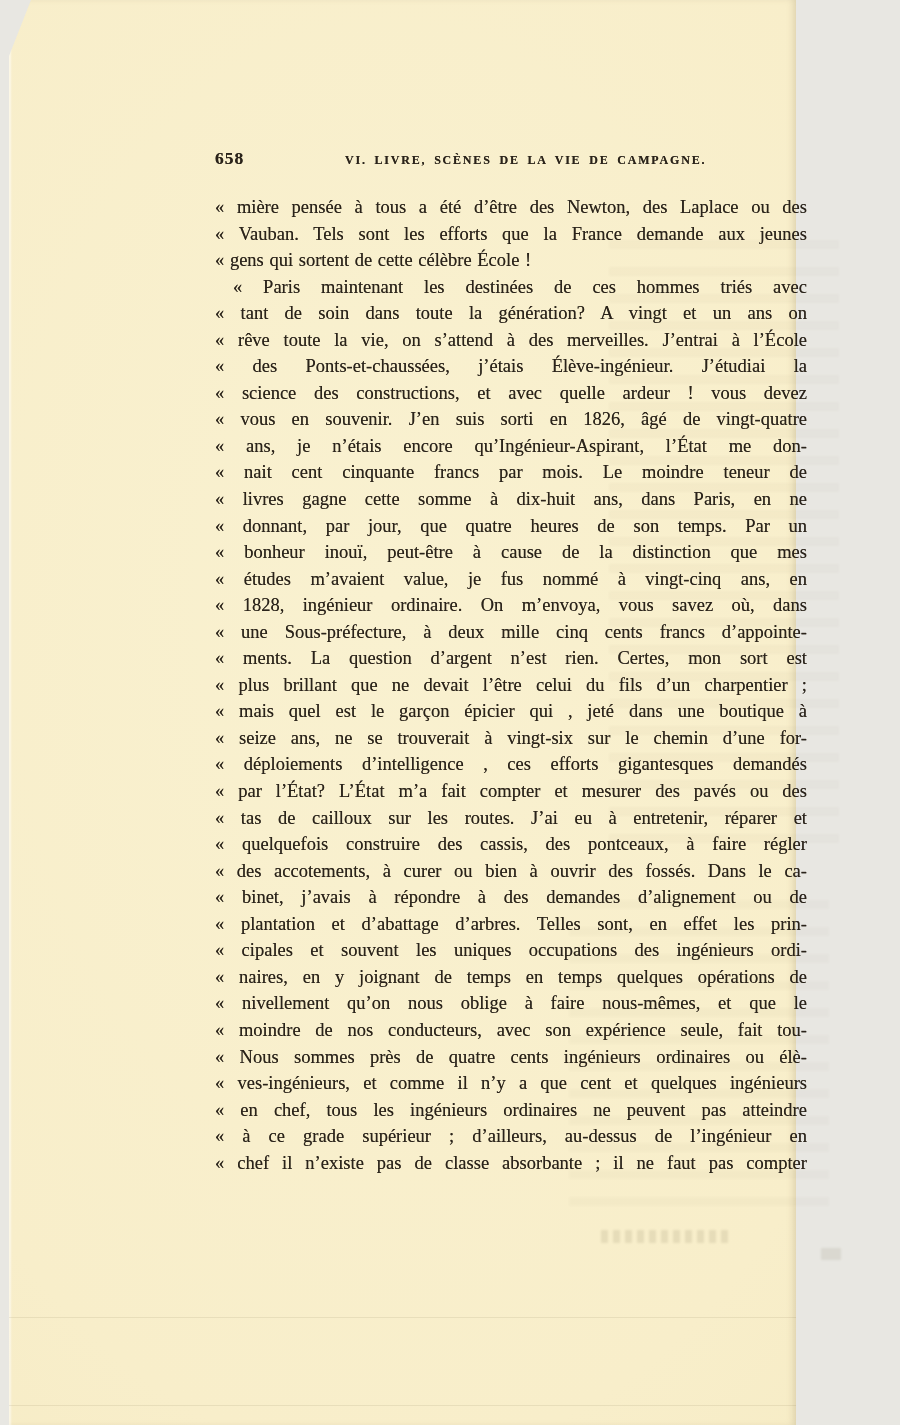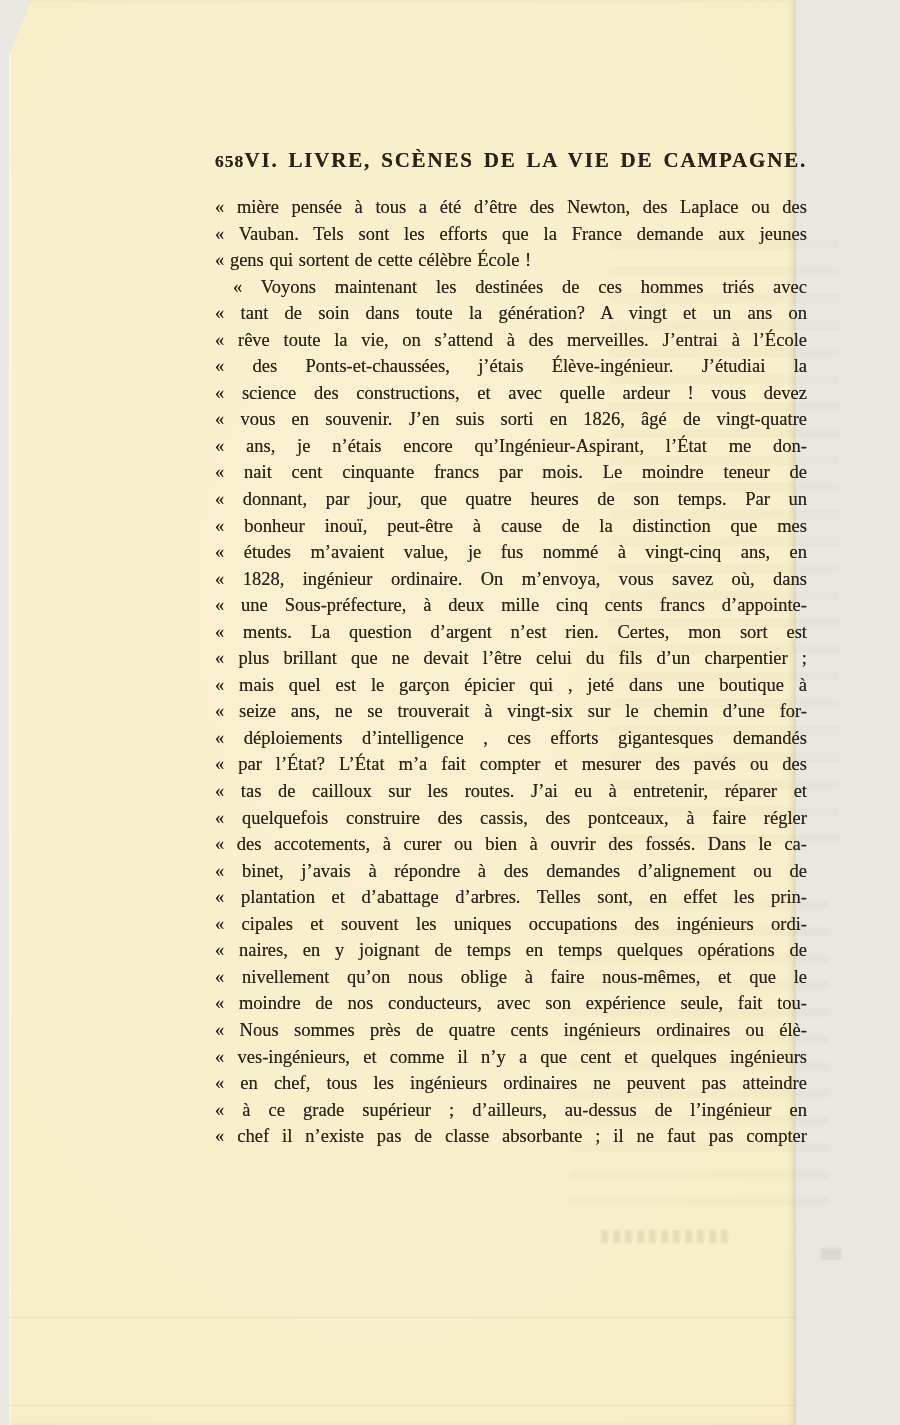--- a/index.html
+++ b/index.html
@@ -54,22 +54,22 @@
     align-items: baseline;
     font-weight: bold;
   }
   .page-number {
     font-size: 17.5px;
     letter-spacing: 1px;
     text-shadow: 0 0 0.5px rgba(42,35,26,0.7);
   }
   .running-title {
     flex: 1;
-    text-align: right;
-    font-size: 21px;
+    text-align: center;
+    font-size: 12px;
     letter-spacing: 1.8px;
     word-spacing: 3px;
     text-shadow: 0 0 0.5px rgba(42,35,26,0.7);
   }
   .text-block {
     position: absolute;
     top: 194px;
     left: 0;
     width: 592px;
     font-size: 18.5px;
@@ -140,28 +140,29 @@
 
     <div class="content">
       <div class="running-head">
         <span class="page-number">658</span>
         <span class="running-title">VI. LIVRE, SCÈNES DE LA VIE DE CAMPAGNE.</span>
       </div>
       <div class="text-block">
           <div class="line">« mière pensée à tous a été d’être des Newton, des Laplace ou des</div>
           <div class="line">« Vauban. Tels sont les efforts que la France demande aux jeunes</div>
           <div class="line no-just">« gens qui sortent de cette célèbre École !</div>
-          <div class="line indent">« Voyons maintenant les destinées de ces hommes triés avec</div>
+          <div class="line indent">« Paris maintenant les destinées de ces hommes triés avec</div>
           <div class="line">« tant de soin dans toute la génération? A vingt et un ans on</div>
           <div class="line">« rêve toute la vie, on s’attend à des merveilles. J’entrai à l’École</div>
           <div class="line">« des Ponts-et-chaussées, j’étais Élève-ingénieur. J’étudiai la</div>
           <div class="line">« science des constructions, et avec quelle ardeur ! vous devez</div>
           <div class="line">« vous en souvenir. J’en suis sorti en 1826, âgé de vingt-quatre</div>
           <div class="line">« ans, je n’étais encore qu’Ingénieur-Aspirant, l’État me don-</div>
           <div class="line">« nait cent cinquante francs par mois. Le moindre teneur de</div>
+          <div class="line">« livres gagne cette somme à dix-huit ans, dans Paris, en ne</div>
           <div class="line">« donnant, par jour, que quatre heures de son temps. Par un</div>
           <div class="line">« bonheur inouï, peut-être à cause de la distinction que mes</div>
           <div class="line">« études m’avaient value, je fus nommé à vingt-cinq ans, en</div>
           <div class="line">« 1828, ingénieur ordinaire. On m’envoya, vous savez où, dans</div>
           <div class="line">« une Sous-préfecture, à deux mille cinq cents francs d’appointe-</div>
           <div class="line">« ments. La question d’argent n’est rien. Certes, mon sort est</div>
           <div class="line">« plus brillant que ne devait l’être celui du fils d’un charpentier ;</div>
           <div class="line">« mais quel est le garçon épicier qui , jeté dans une boutique à</div>
           <div class="line">« seize ans, ne se trouverait à vingt-six sur le chemin d’une for-</div>
           <div class="line">« déploiements d’intelligence , ces efforts gigantesques demandés</div>

